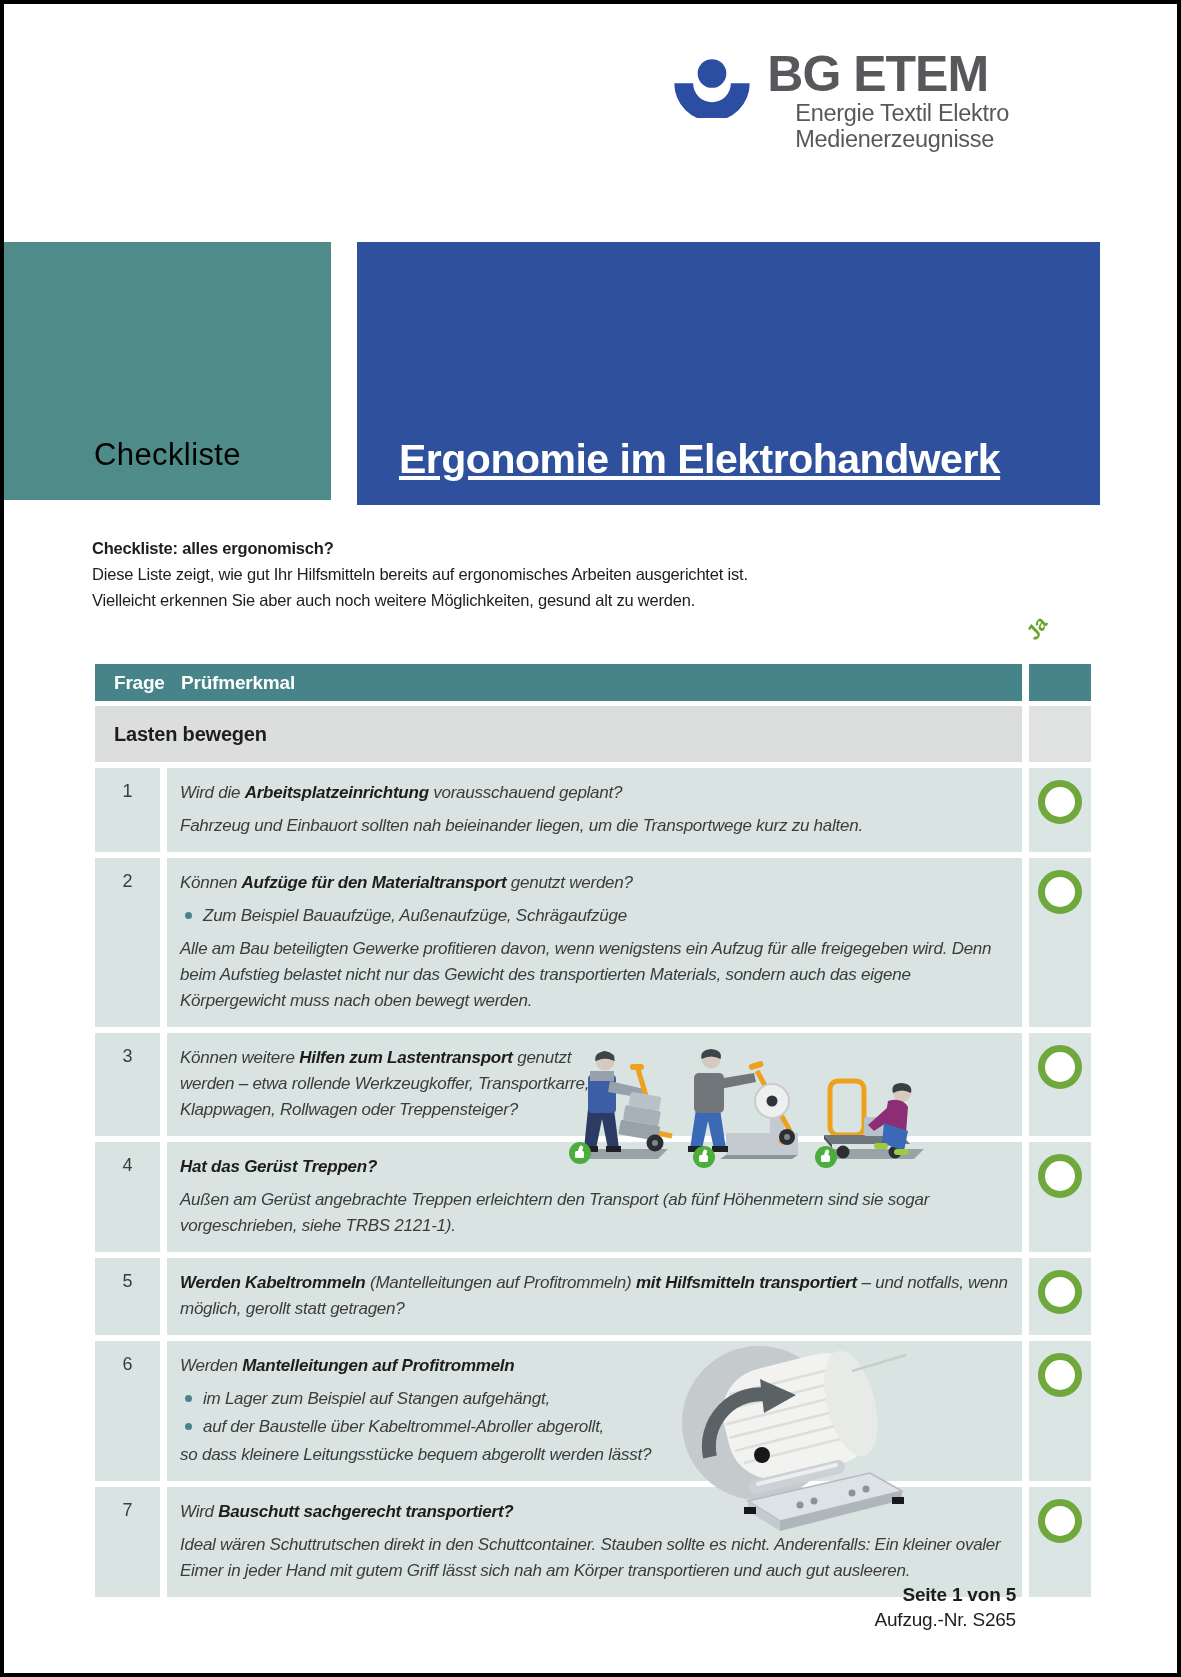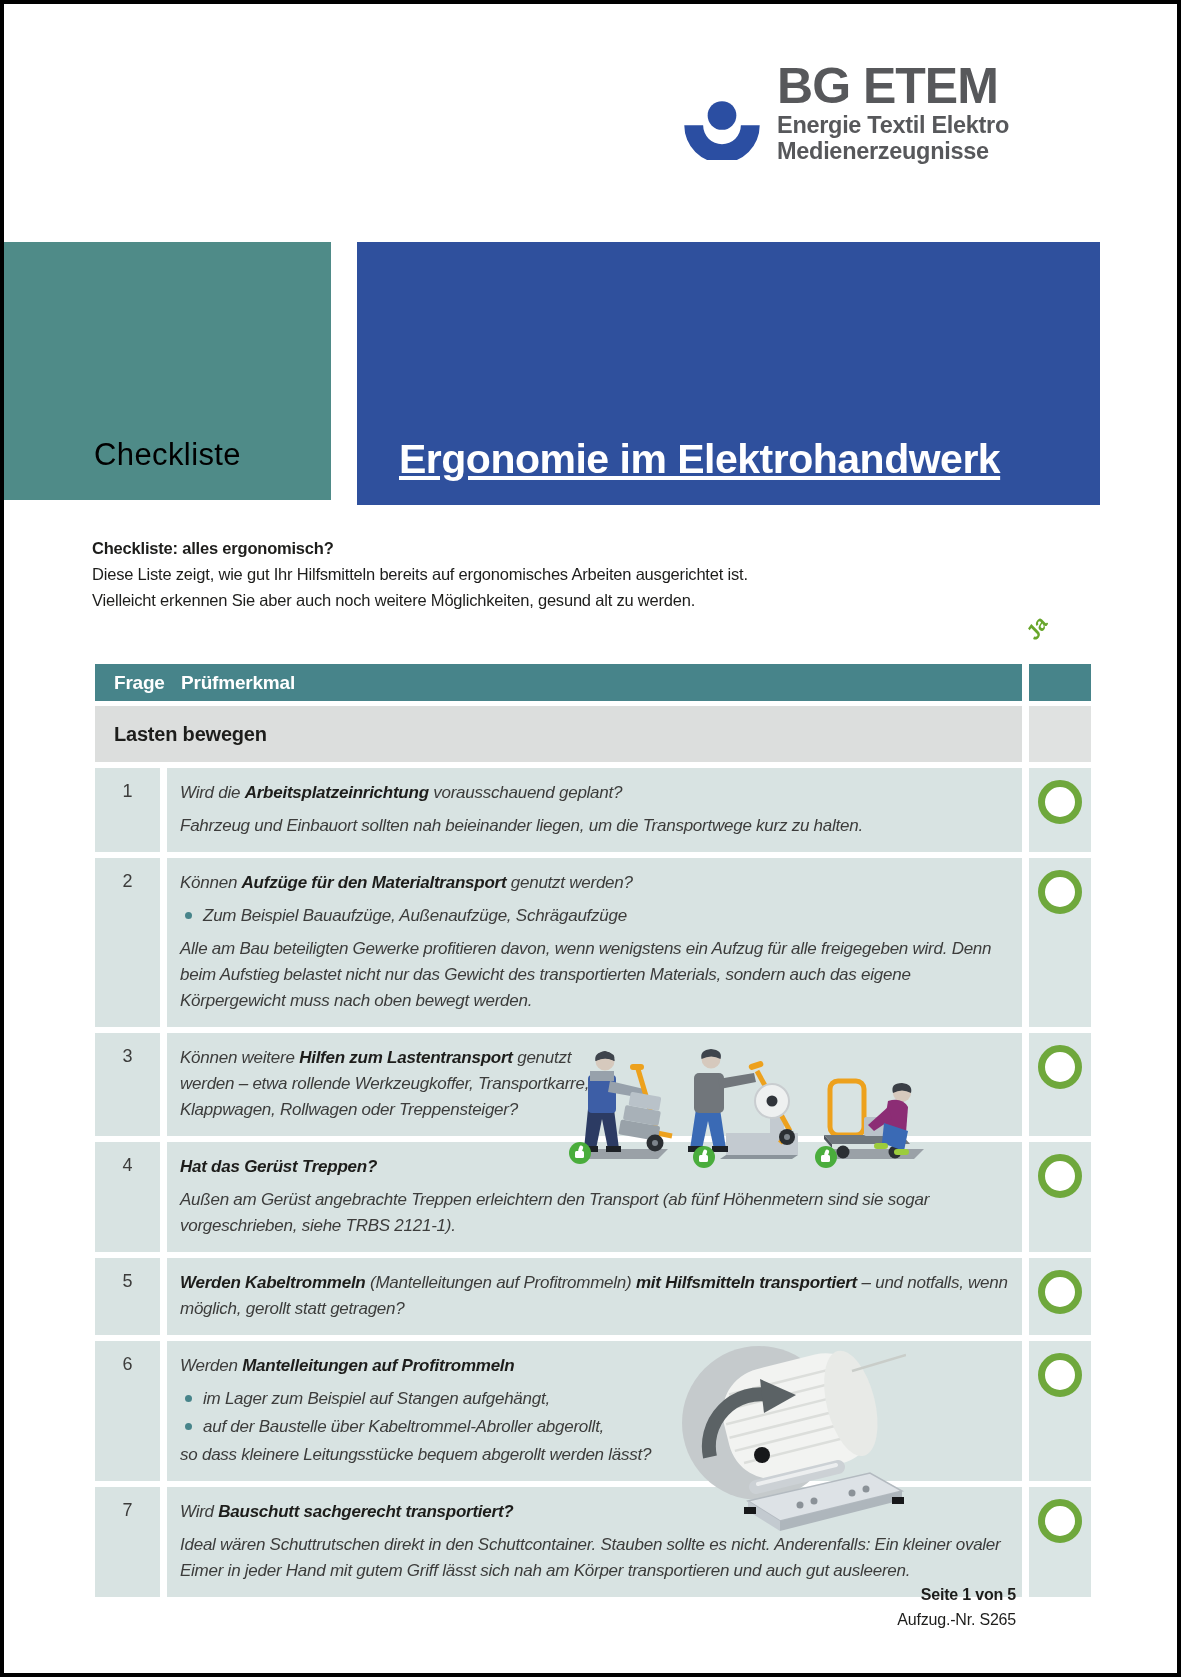--- a/index.html
+++ b/index.html
@@ -7,24 +7,24 @@
     position:relative;
     width:1181px;height:1677px;
     background:#ffffff;
     border:4px solid #000;
     box-sizing:border-box;
     overflow:hidden;
     font-family:"Liberation Sans","DejaVu Sans",sans-serif;
     color:#3c3c3b;
   }
   
-  .logo{position:absolute;top:56px;right:168px;display:flex;align-items:flex-end;}
+  .logo{position:absolute;top:44px;right:168px;display:flex;align-items:flex-start;}
   .logo-icon{margin-top:4px;margin-right:14px;}
   .logo-text .brand{font-size:50px;font-weight:bold;color:#57585b;letter-spacing:-1px;line-height:52px;}
-  .logo-text .sub{font-size:23.5px;font-weight:bold;color:#57585b;line-height:26px;letter-spacing:-0.3px;}
+  .logo-text .sub{font-size:23.5px;font-weight:normal;color:#57585b;line-height:26px;letter-spacing:-0.3px;margin-left:28px;}
   
   .kicker-box{
     position:absolute;left:0;top:238px;width:327px;height:258px;
     background:#4f8b88;color:#000000;
     display:flex;align-items:flex-end;justify-content:center;
     font-size:31px;font-weight:400;letter-spacing:0.4px;
     padding-bottom:27px;box-sizing:border-box;
   }
   .title-box{
     position:absolute;left:353px;top:238px;width:743px;height:263px;
@@ -75,21 +75,21 @@
   .blk-bullet + .blk-bullet{margin-top:2px;}
   .blk-bullet + .blk-text{margin-top:2px;}
   .dot{display:inline-block;width:7px;height:7px;border-radius:50%;background:#47848a;
     margin:0 11px 2px 5px;vertical-align:middle;}
   .ill{position:absolute;z-index:1;}
   .ill-handtrucks{right:96px;top:4px;}
   .ill-cabledrum{right:116px;top:-6px;}
   .row-ill-handtrucks .blk{max-width:432px;}
   .row-ill-cabledrum .blk{max-width:560px;}
   
-  .footer{position:absolute;right:161px;top:1578px;text-align:right;font-size:16px;line-height:25px;color:#1d1d1b;letter-spacing:-0.2px;}
+  .footer{position:absolute;right:161px;top:1578px;text-align:right;font-size:19px;line-height:25px;color:#1d1d1b;letter-spacing:-0.2px;}
   .footer .pg{font-weight:bold;}
 </style>
 </head>
 <body>
 
 <div class="page">
 
   <div class="logo">
     <span class="logo-icon">
       <svg width="82" height="66" viewBox="0 0 100 80">

